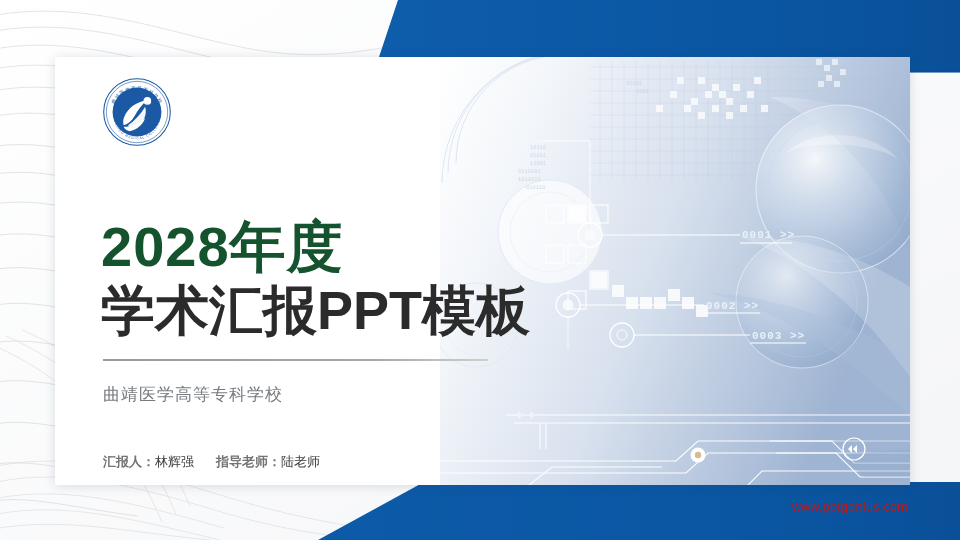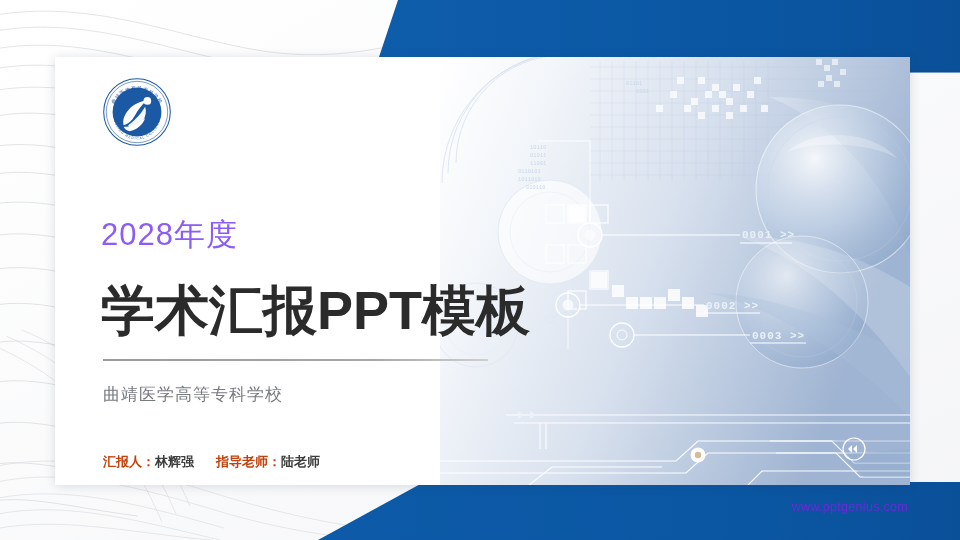--- a/index.html
+++ b/index.html
@@ -37,48 +37,48 @@
   
   .left-block{
     position:absolute; left:45px; top:0; width:430px; height:100%;
     z-index:3;
   }
 
   .logo-wrap{ position:absolute; left:0px; top:18px; width:74px; height:74px; }
 
   .title-year{
     position:absolute; left:1px; top:162px;
-    font-size:31px; font-weight:normal; color:#8b5cf6;
+    font-size:56px; font-weight:bold; color:#14532d;
     letter-spacing:1px; line-height:1; white-space:nowrap;
   }
   .title-main{
     position:absolute; left:1px; top:226px;
     font-size:54px; font-weight:bold; color:#2b2b2b;
     letter-spacing:0px; line-height:1; white-space:nowrap;
   }
   .divider{
     position:absolute; left:3px; top:302px; width:385px; height:2px;
     background:linear-gradient(to right,#9a9a9a 0%,#a8a8a8 70%,#cfcfcf 100%);
   }
   .org-name{
     position:absolute; left:3px; top:326px;
     font-size:17px; color:#777b80; letter-spacing:1px; white-space:nowrap;
   }
   .credits{
     position:absolute; left:3px; top:396px;
     font-size:13px; color:#3c3c3c; white-space:nowrap;
   }
-  .credits .lbl{ font-weight:bold; color:#c2410c; }
-  .credits .val{ color:#3c3c3c;font-weight:bold; }
+  .credits .lbl{ font-weight:bold; color:#737373; }
+  .credits .val{ color:#3c3c3c; }
   .credits .gap{ display:inline-block; width:22px; }
 
   
   .footer-url{
     position:absolute; right:52px; bottom:26px; z-index:8;
-    font-size:12.5px; color:#6d28d9; letter-spacing:.3px;
+    font-size:12.5px; color:#b91c1c; letter-spacing:.3px;
   }
 </style>
 </head>
 <body>
 
 <div id="slide">
 
   <svg class="bg-waves" viewBox="0 0 960 540" preserveAspectRatio="none">
     <defs>
       <linearGradient id="pgbg" x1="0" y1="0" x2="1" y2="1">

